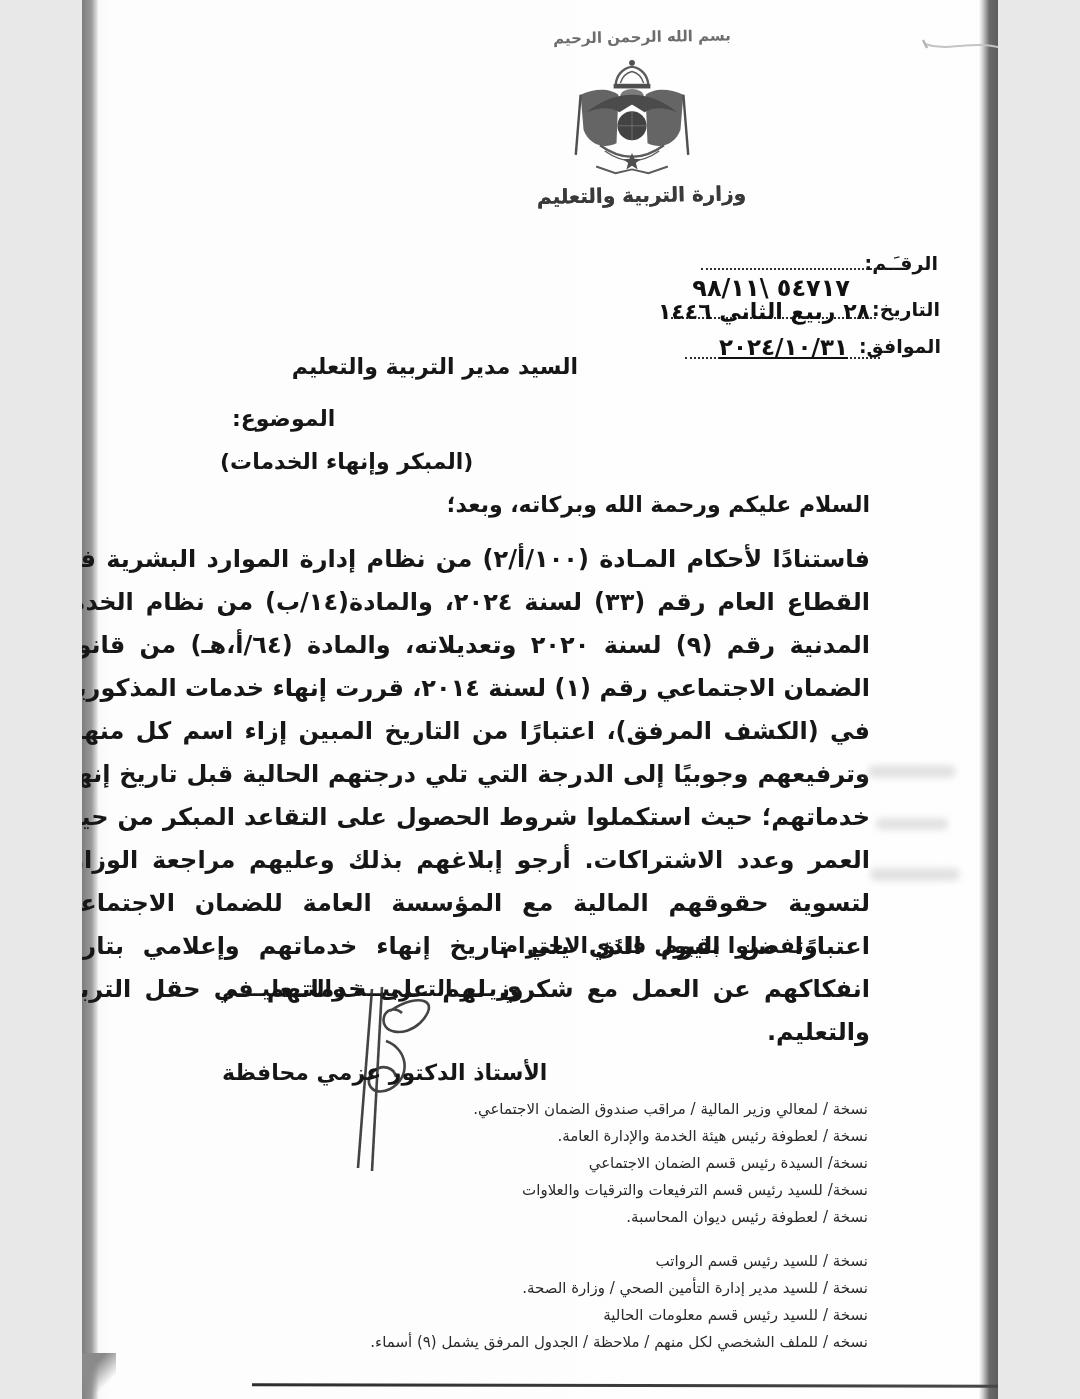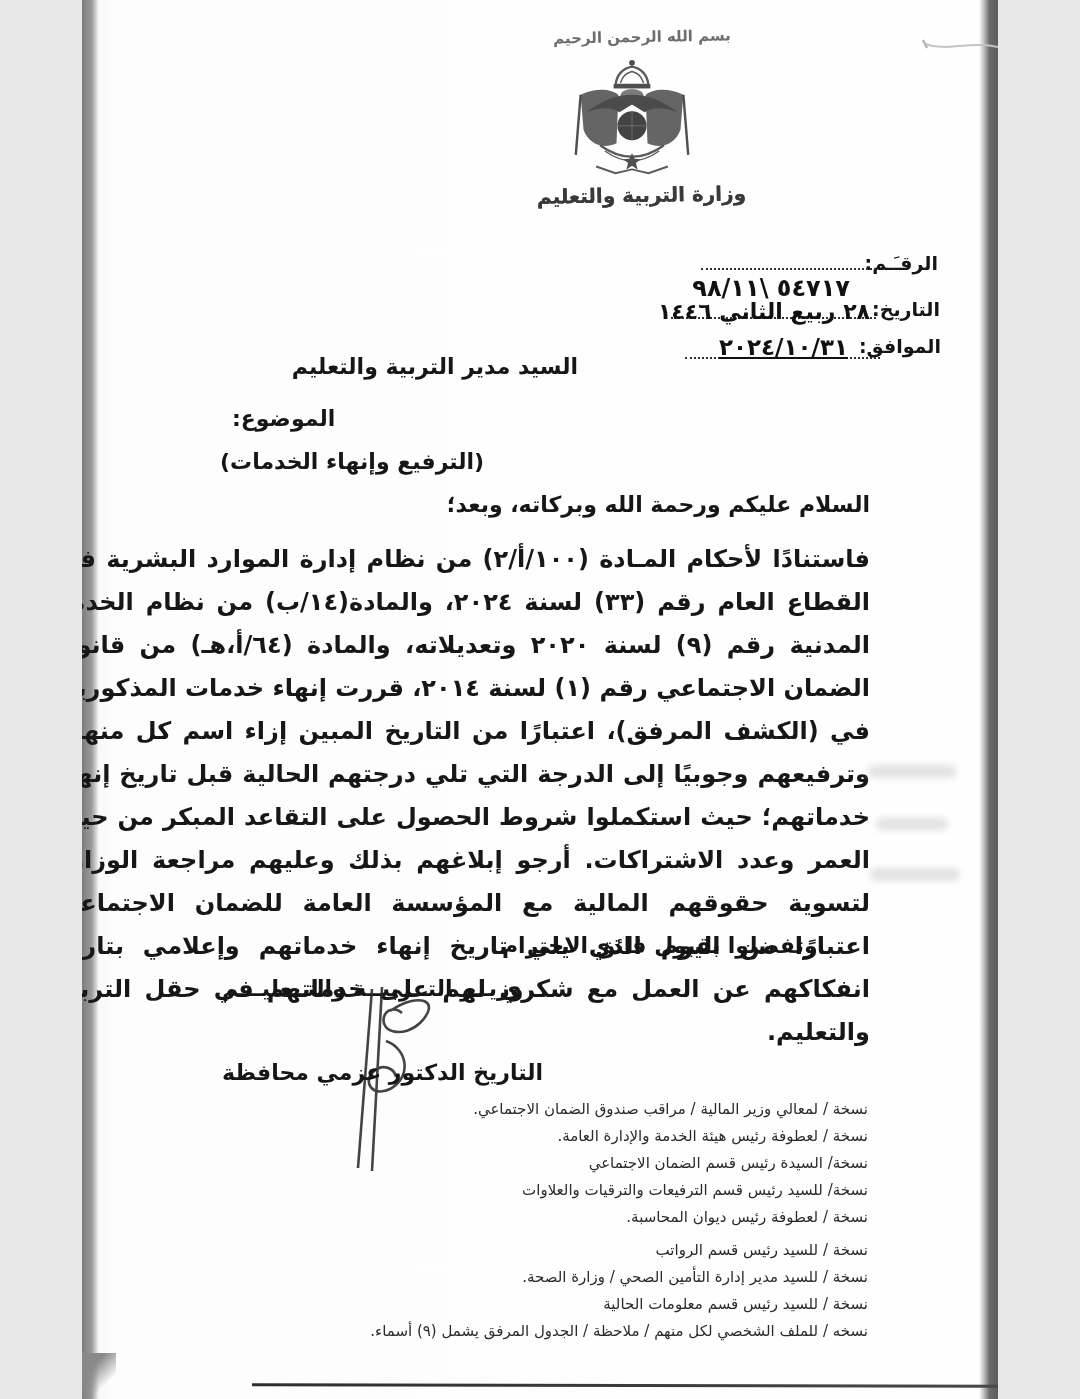--- a/index.html
+++ b/index.html
@@ -167,48 +167,48 @@
   <div class="abs dotline" style="right:122px; top:317px; width:205px;"></div>
   <div class="abs ar meta-val" style="right:128px; top:299px; font-size:22px;">٢٨ ربيع الثاني ١٤٤٦</div>
 
   <div class="abs ar meta-label" style="right:57px; top:335px;">الموافق:</div>
   <div class="abs dotline" style="right:118px; top:357px; width:195px;"></div>
   <div class="abs meta-val" dir="ltr" style="right:150px; top:334px; font-size:23px; letter-spacing:2px;text-decoration:underline;">٢٠٢٤/١٠/٣١</div>
 
   <div class="abs ar t-bold addressee" style="right:420px; top:354px;">السيد مدير التربية والتعليم</div>
 
   <div class="abs ar t-bold subject-label" style="left:150px; top:406px;">الموضوع:</div>
-  <div class="abs ar t-bold subject-value" style="left:138px; top:449px;">(الترفيع وإنهاء الخدمات)</div>
+  <div class="abs ar t-bold subject-value" style="left:138px; top:449px;">(المبكر وإنهاء الخدمات)</div>
 
   <div class="abs ar t-bold salutation" style="right:128px; top:492px;">السلام عليكم ورحمة الله وبركاته، وبعد؛</div>
 
   <div class="abs letter-body">فاستنادًا لأحكام المـادة (١٠٠/أ/٢) من نظام إدارة الموارد البشرية في القطاع العام رقم (٣٣) لسنة ٢٠٢٤، والمادة(١٤/ب) من نظام الخدمة المدنية رقم (٩) لسنة ٢٠٢٠ وتعديلاته، والمادة (٦٤/أ،هـ) من قانون الضمان الاجتماعي رقم (١) لسنة ٢٠١٤، قررت إنهاء خدمات المذكورين في (الكشف المرفق)، اعتبارًا من التاريخ المبين إزاء اسم كل منهم، وترفيعهم وجوبيًا إلى الدرجة التي تلي درجتهم الحالية قبل تاريخ إنهاء خدماتهم؛ حيث استكملوا شروط الحصول على التقاعد المبكر من حيث العمر وعدد الاشتراكات. أرجو إبلاغهم بذلك وعليهم مراجعة الوزارة لتسوية حقوقهم المالية مع المؤسسة العامة للضمان الاجتماعي اعتبارًا من اليوم الذي يلي تاريخ إنهاء خدماتهم وإعلامي بتاريخ انفكاكهم عن العمل مع شكري لهم على خدماتهم في حقل التربية والتعليم.</div>
 
   <div class="abs ar t-bold closing" style="left:420px; top:933px;">وتفضلوا بقبول فائق الاحترام</div>
 
   <div class="abs ar t-bold sig-title" style="left:140px; top:976px;">وزيــر التــربيــة والتــعليـــم</div>
 
   <svg class="abs" style="left:238px; top:983px;" width="150" height="195" viewBox="0 0 150 195">
     <g stroke="#2b2b2b" stroke-width="2.6" fill="none" opacity="0.88">
       <path d="M70 28 C 100 8, 122 18, 100 40 C 84 55, 60 50, 64 34 C 66 26, 76 24, 82 30"></path>
       <path d="M52 6 L 38 185"></path>
       <path d="M62 4 L 52 188"></path>
       <path d="M66 58 C 88 66, 92 94, 70 106 C 52 115, 42 98, 54 88 C 62 81, 74 84, 76 94"></path>
     </g>
   </svg>
 
-  <div class="abs ar t-bold signatory" style="left:140px; top:1060px;">التاريخ الدكتور عزمي محافظة</div>
+  <div class="abs ar t-bold signatory" style="left:140px; top:1060px;">الأستاذ الدكتور عزمي محافظة</div>
 
   <div class="abs cc-block">
     <div class="cc-line">نسخة / لمعالي وزير المالية / مراقب صندوق الضمان الاجتماعي.</div>
     <div class="cc-line">نسخة / لعطوفة رئيس هيئة الخدمة والإدارة العامة.</div>
     <div class="cc-line">نسخة/ السيدة رئيس قسم الضمان الاجتماعي</div>
     <div class="cc-line">نسخة/ للسيد رئيس قسم الترفيعات والترقيات والعلاوات</div>
     <div class="cc-line">نسخة / لعطوفة رئيس ديوان المحاسبة.</div>
-    <div class="cc-line" style="margin-top:6px;">نسخة / للسيد رئيس قسم الرواتب</div>
+    <div class="cc-line" style="margin-top:17px;">نسخة / للسيد رئيس قسم الرواتب</div>
     <div class="cc-line">نسخة / للسيد مدير إدارة التأمين الصحي / وزارة الصحة.</div>
     <div class="cc-line">نسخة / للسيد رئيس قسم معلومات الحالية</div>
     <div class="cc-line">نسخه / للملف الشخصي لكل منهم / ملاحظة / الجدول المرفق يشمل (٩) أسماء.</div>
   </div>
 
   <svg class="abs" style="left:975px; top:1218px;" width="90" height="70" viewBox="0 0 90 70">
     <g stroke="#303030" stroke-width="2.4" fill="none" opacity="0.9">
       <path d="M8 62 L 72 22"></path>
       <path d="M12 58 L 76 18"></path>
       <path d="M30 52 C 22 58, 14 56, 18 48 C 22 42, 32 44, 30 52 Z"></path>

